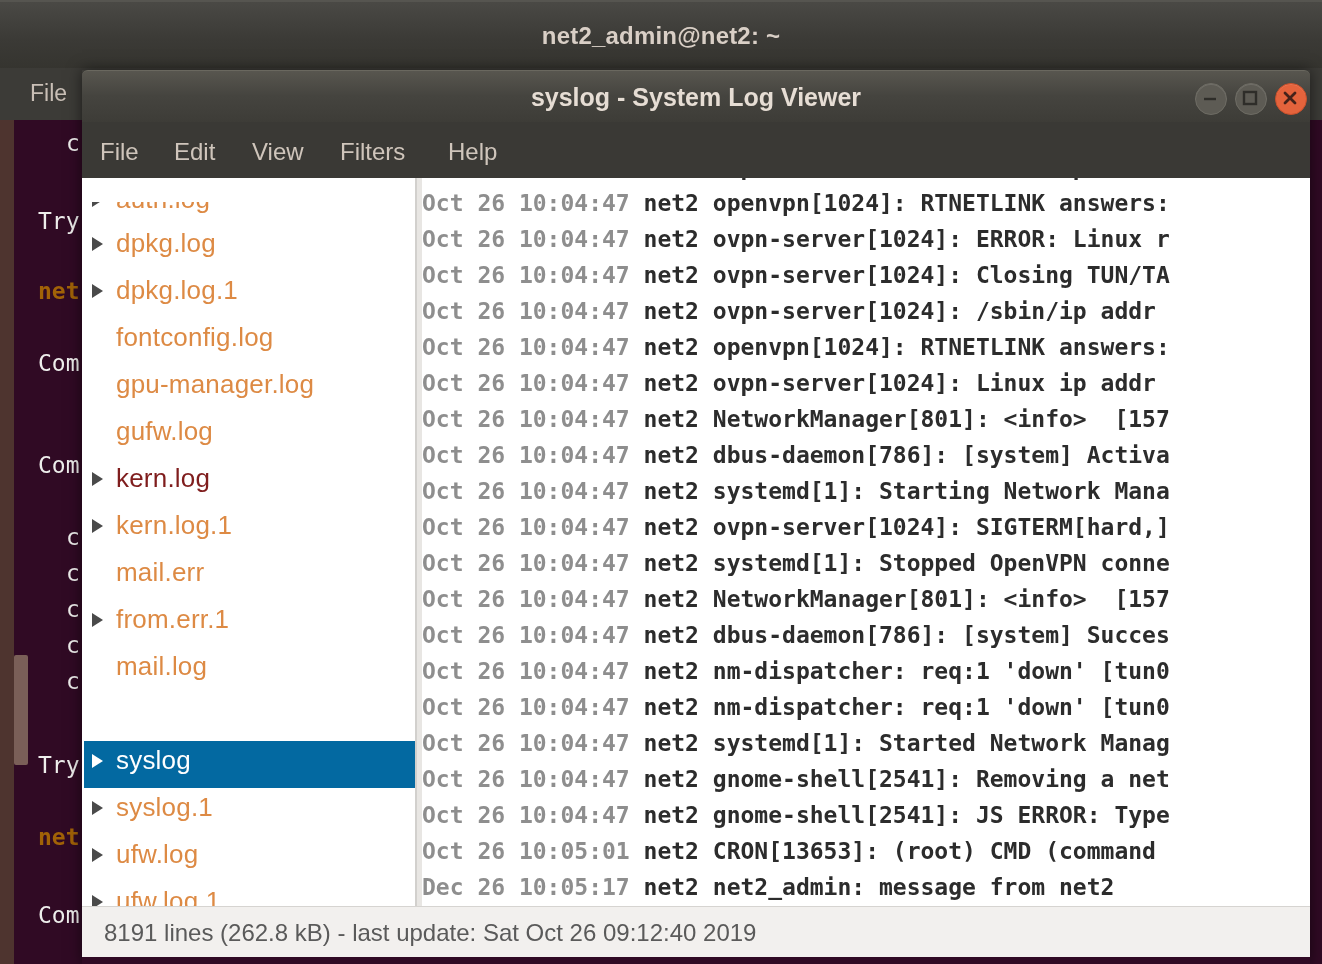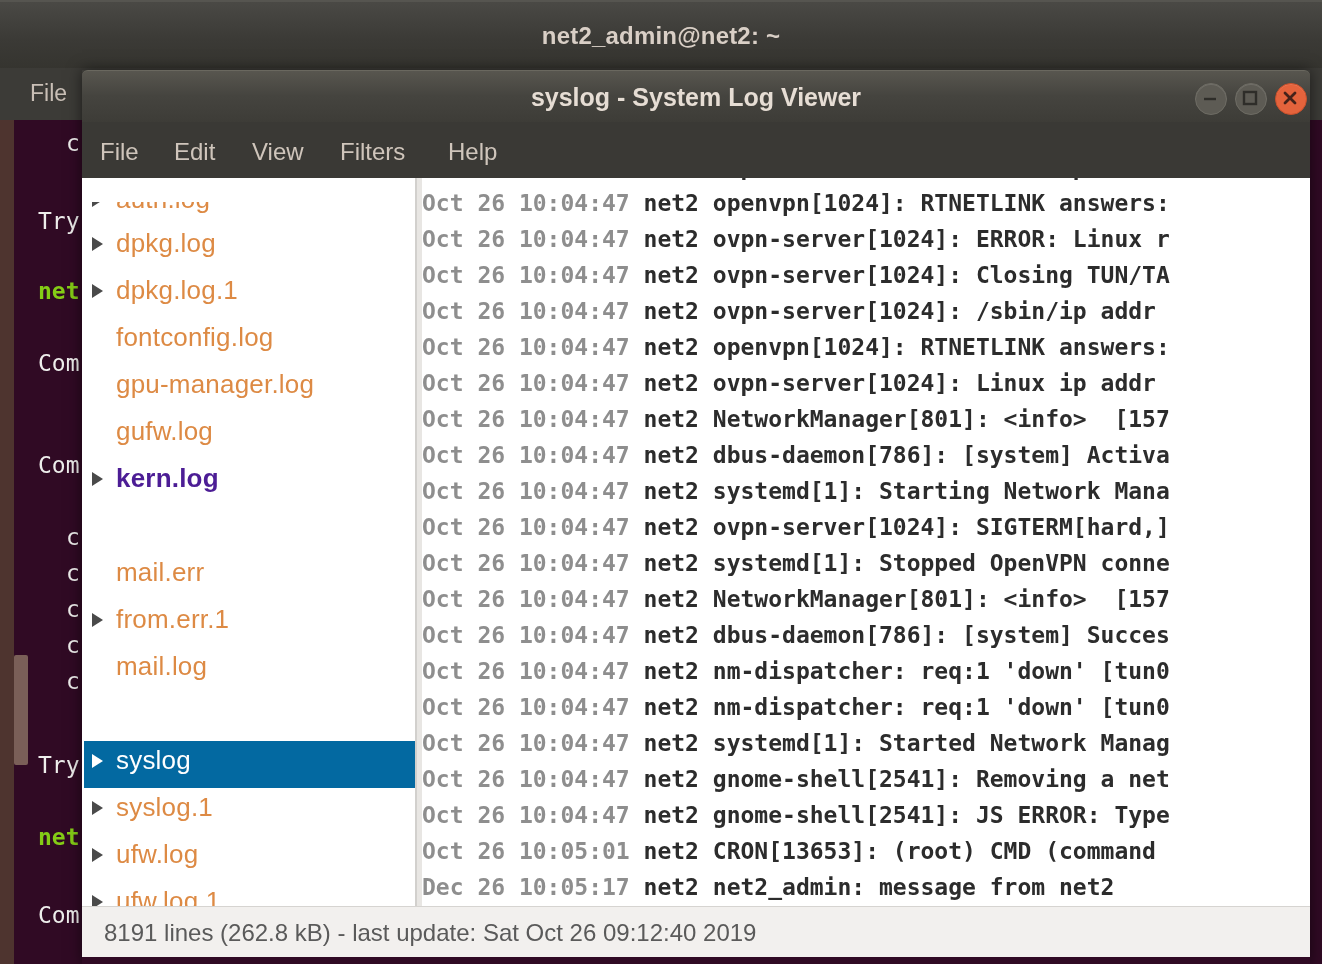--- a/index.html
+++ b/index.html
@@ -36,21 +36,21 @@
     background:#300a24;
     border-left:14px solid #4e342f;
     box-sizing:border-box;
     overflow:hidden;
   }
   #terminal-body .tline{
     position:absolute;left:24px;white-space:pre;
     font-family:"DejaVu Sans Mono","Liberation Mono",monospace;
     font-size:23px;color:#eeeeec;line-height:1;
   }
-  #terminal-body .tline.green{color:#84cc16;font-weight:bold;}
+  #terminal-body .tline.green{color:#a16207;font-weight:bold;}
   #terminal-body .tline.indent{left:52px;}
   #terminal-scroll-thumb{
     position:absolute;left:0px;top:535px;width:14px;height:110px;
     background:#7a5f58;border-radius:2px;
   }
 
   
   #logviewer-window{
     position:absolute;left:82px;top:70px;width:1228px;height:894px;
     box-shadow:0 0 14px rgba(0,0,0,.55);
@@ -101,21 +101,21 @@
   }
   .file-row .tri{
     position:absolute;left:8px;top:13px;width:0;height:0;
     border-left:11px solid #4a4a4a;
     border-top:7px solid transparent;border-bottom:7px solid transparent;
   }
   .file-row .fname{
     position:absolute;left:32px;top:4px;
     font-size:26px;color:#dd8a44;letter-spacing:.2px;
   }
-  .file-row.bold .fname{font-weight:bold;color:#4c1d95;}
+  .file-row.bold .fname{font-weight:normal;color:#7f1d1d;}
   .file-row.selected{background:#0369a1;text-decoration:underline;}
   .file-row.selected .fname{color:#ffffff;}
   .file-row.selected .tri{border-left-color:#ffffff;}
 
   #sidebar-divider{
     position:absolute;left:333px;top:0;width:2px;height:728px;
     background:#d2d0cd;
   }
   #sidebar-scrollbar{
     position:absolute;left:335px;top:0;width:5px;height:728px;
@@ -234,20 +234,24 @@
 
       <div class="file-row" style="top:210px;">
         <span class="fname">gufw.log</span>
       </div>
 
       <div class="file-row bold" style="top:257px;">
         <span class="tri"></span>
         <span class="fname">kern.log</span>
       </div>
 
+      <div class="file-row" style="top:304px;">
+        <span class="tri"></span>
+        <span class="fname">kern.log.1</span>
+      </div>
 
       <div class="file-row" style="top:351px;">
         <span class="fname">mail.err</span>
       </div>
 
       <div class="file-row" style="top:398px;">
         <span class="tri"></span>
         <span class="fname">from.err.1</span>
       </div>
 

